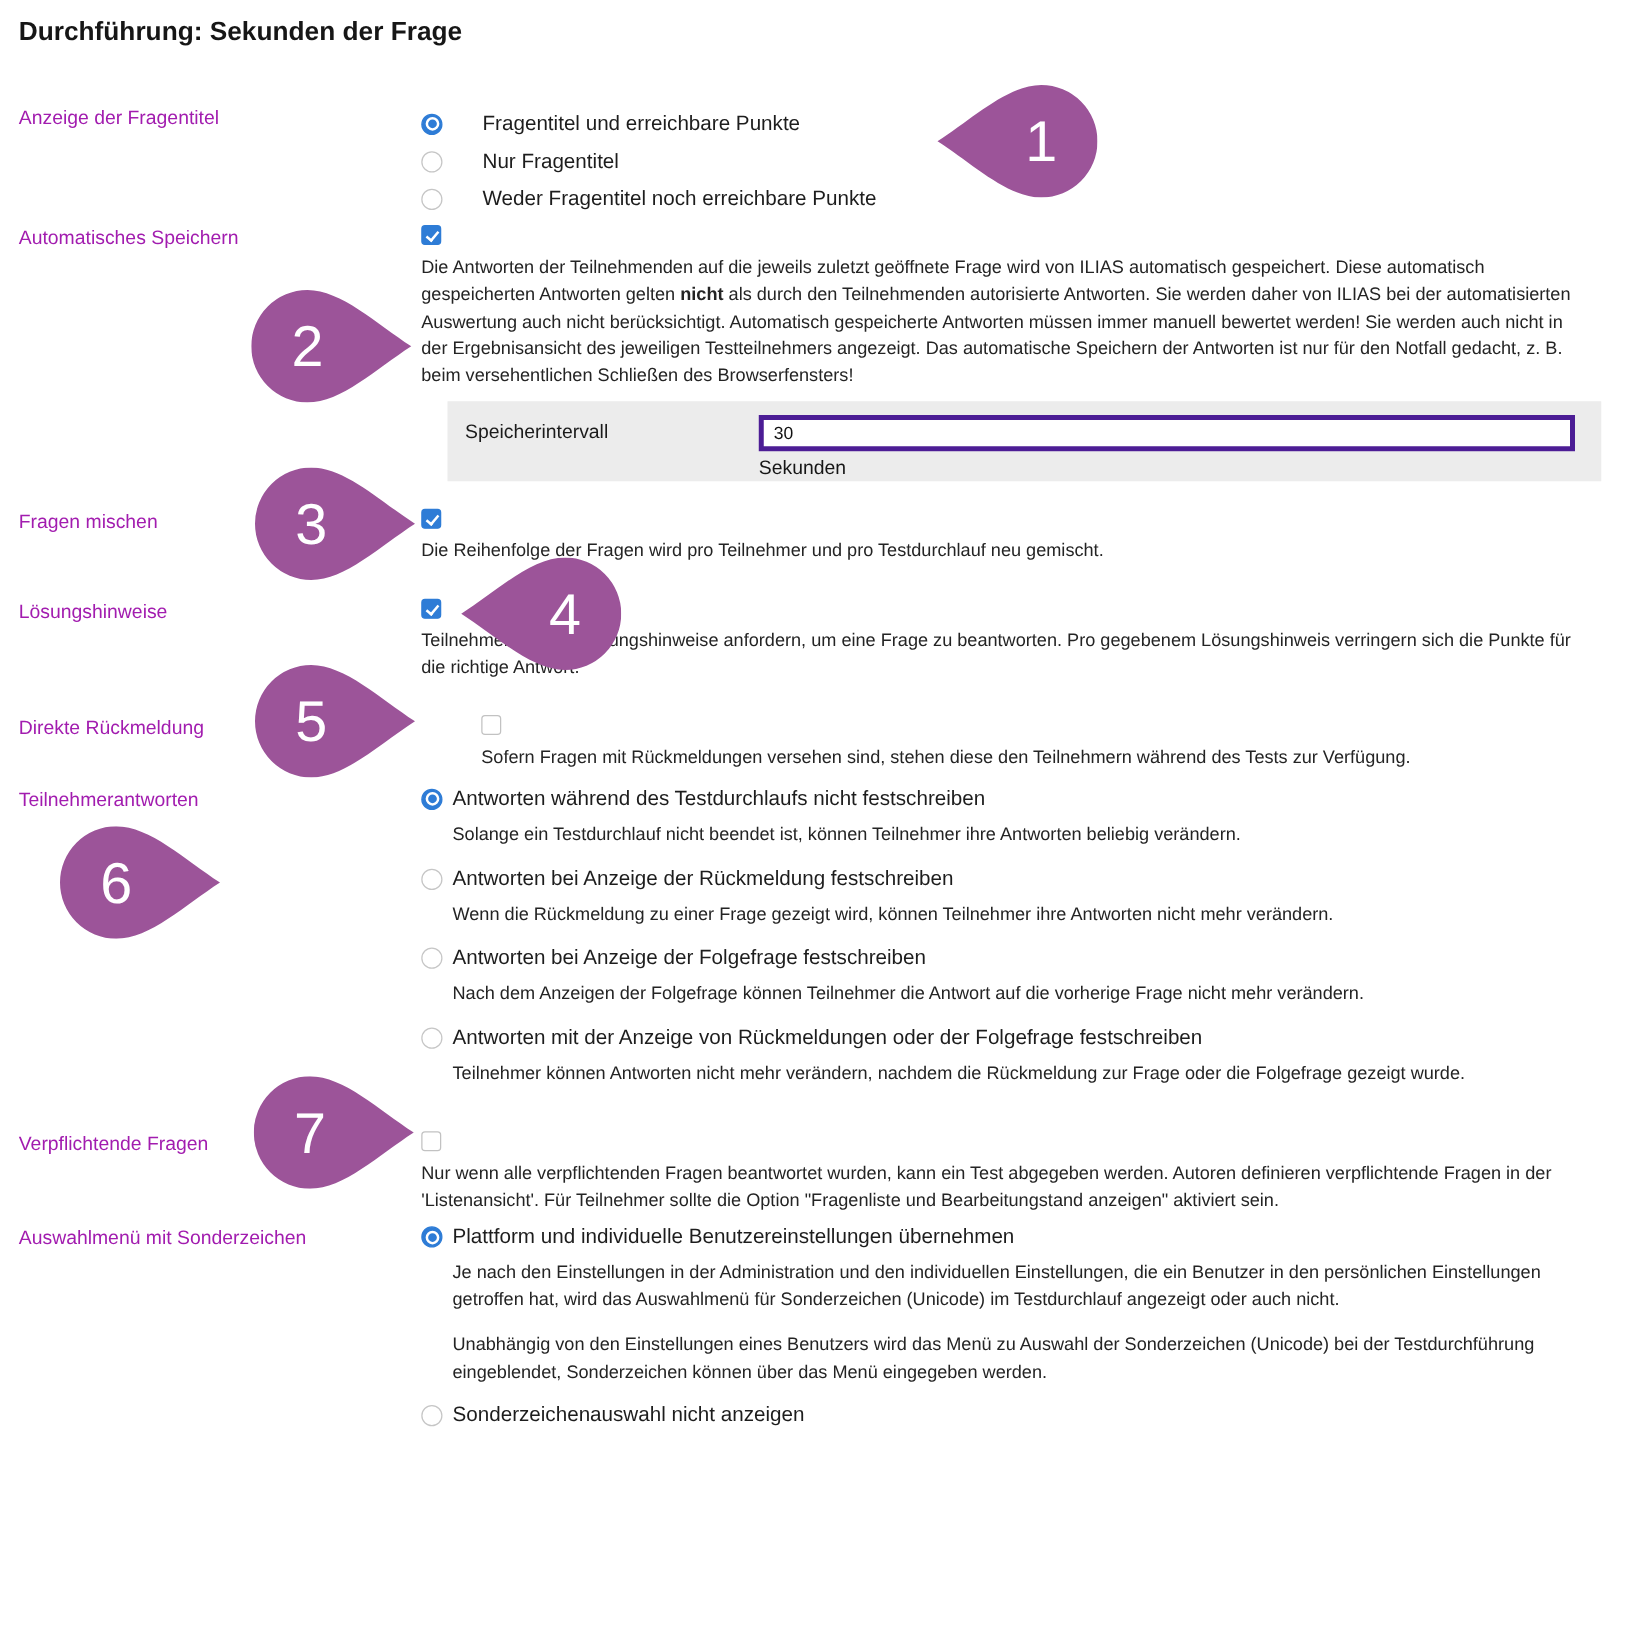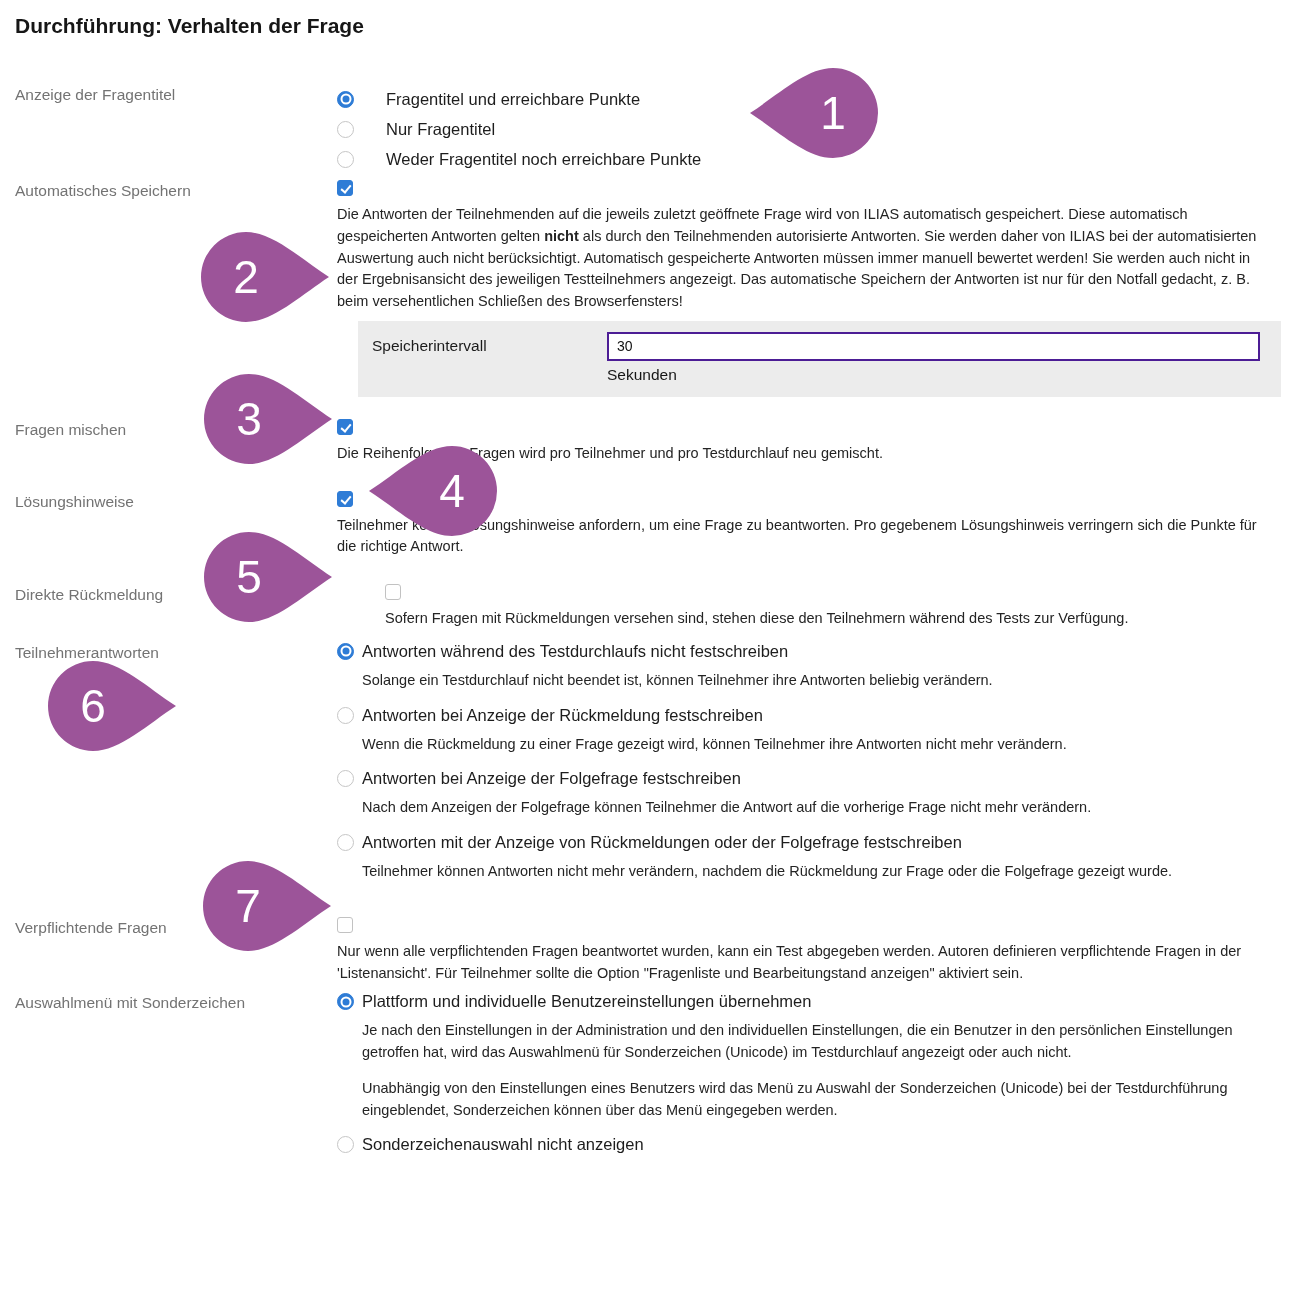--- a/index.html
+++ b/index.html
@@ -16,21 +16,21 @@
     background:#fff;color:var(--text);
     font-family:"Liberation Sans",sans-serif;
   }
   .page{padding:14px 15px 0 15px;}
   .title{font-size:21px;font-weight:700;color:#161616;margin:0 0 46px 0;}
 
   .row{display:grid;grid-template-columns:322px 1fr;align-items:start;}
   .mb1{margin-bottom:6px;} .mb2{margin-bottom:22px;} .mb3{margin-bottom:26px;}
   .mb4{margin-bottom:26px;} .mb5{margin-bottom:12px;gap:48px;} .mb6{margin-bottom:20px;}
   .mb7{margin-bottom:8px;}
-  .flabel{font-size:15.5px;padding-top:2px;color:#737373;}
+  .flabel{font-size:15.5px;padding-top:2px;color:#a21caf;}
 
   
   .radio{width:17px;height:17px;border-radius:50%;border:1px solid #c6c6c6;
     background:#fff;flex:0 0 auto;position:relative;display:inline-block;}
   .radio.selected{background:var(--blue);border-color:var(--blue);}
   .radio.selected::after{content:"";position:absolute;left:50%;top:50%;
     width:7px;height:7px;transform:translate(-50%,-50%);
     background:var(--blue);border:2px solid #fff;border-radius:50%;}
   .checkbox{width:16px;height:16px;border-radius:3px;border:1px solid #c2c2c2;
     background:#fff;display:block;position:relative;}
@@ -44,43 +44,43 @@
   .opt-label{font-size:16.5px;color:#1d1d1d;}
   .opt-block{margin-bottom:14px;}
   .subhelp{margin:9px 0 0 25px;font-size:14.5px;line-height:1.5;
     color:var(--help);max-width:905px;}
 
   .help{margin:8px 0 0 0;font-size:14.5px;line-height:1.5;
     color:var(--help);max-width:932px;}
   .help b{font-weight:700;}
 
   .panel{margin:8px 0 0 21px;width:923px;background:var(--panel);
-    padding:11px 0 13px 14px;}
+    padding:11px 0 1px 14px;}
   .panel-row{display:grid;grid-template-columns:235px 1fr;align-items:start;}
   .panel-label{font-size:15.5px;padding-top:5px;}
-  .interval-input{width:653px;height:29px;border:2px solid #4c1d95;
+  .interval-input{width:653px;height:29px;border:4px solid #4c1d95;
     background:#fff;font-family:"Liberation Sans",sans-serif;
     font-size:14px;padding:0 8px;color:#111;}
   .unit{font-size:15.5px;margin-top:5px;color:#161616;}
 
   
   .marker{position:absolute;width:130px;height:90px;z-index:10;pointer-events:none;}
   .marker svg{position:absolute;left:0;top:0;width:130px;height:90px;}
   .marker .num{position:absolute;top:0;width:90px;height:90px;display:flex;
     align-items:center;justify-content:center;color:#fff;font-size:46px;
     font-weight:400;}
   .marker.right .num{left:0;}
   .marker.left .num{left:40px;}
 </style>
 </head>
 <body>
 
 <div class="page">
 
-  <h1 class="title">Durchführung: Verhalten der Frage</h1>
+  <h1 class="title">Durchführung: Sekunden der Frage</h1>
 
   <div class="row mb1">
     <div class="flabel">Anzeige der Fragentitel</div>
     <div class="group-simple">
       <div class="opt">
         <span class="radio selected"></span>
         <span class="opt-label">Fragentitel und erreichbare Punkte</span>
       </div>
       <div class="opt">
         <span class="radio"></span>

